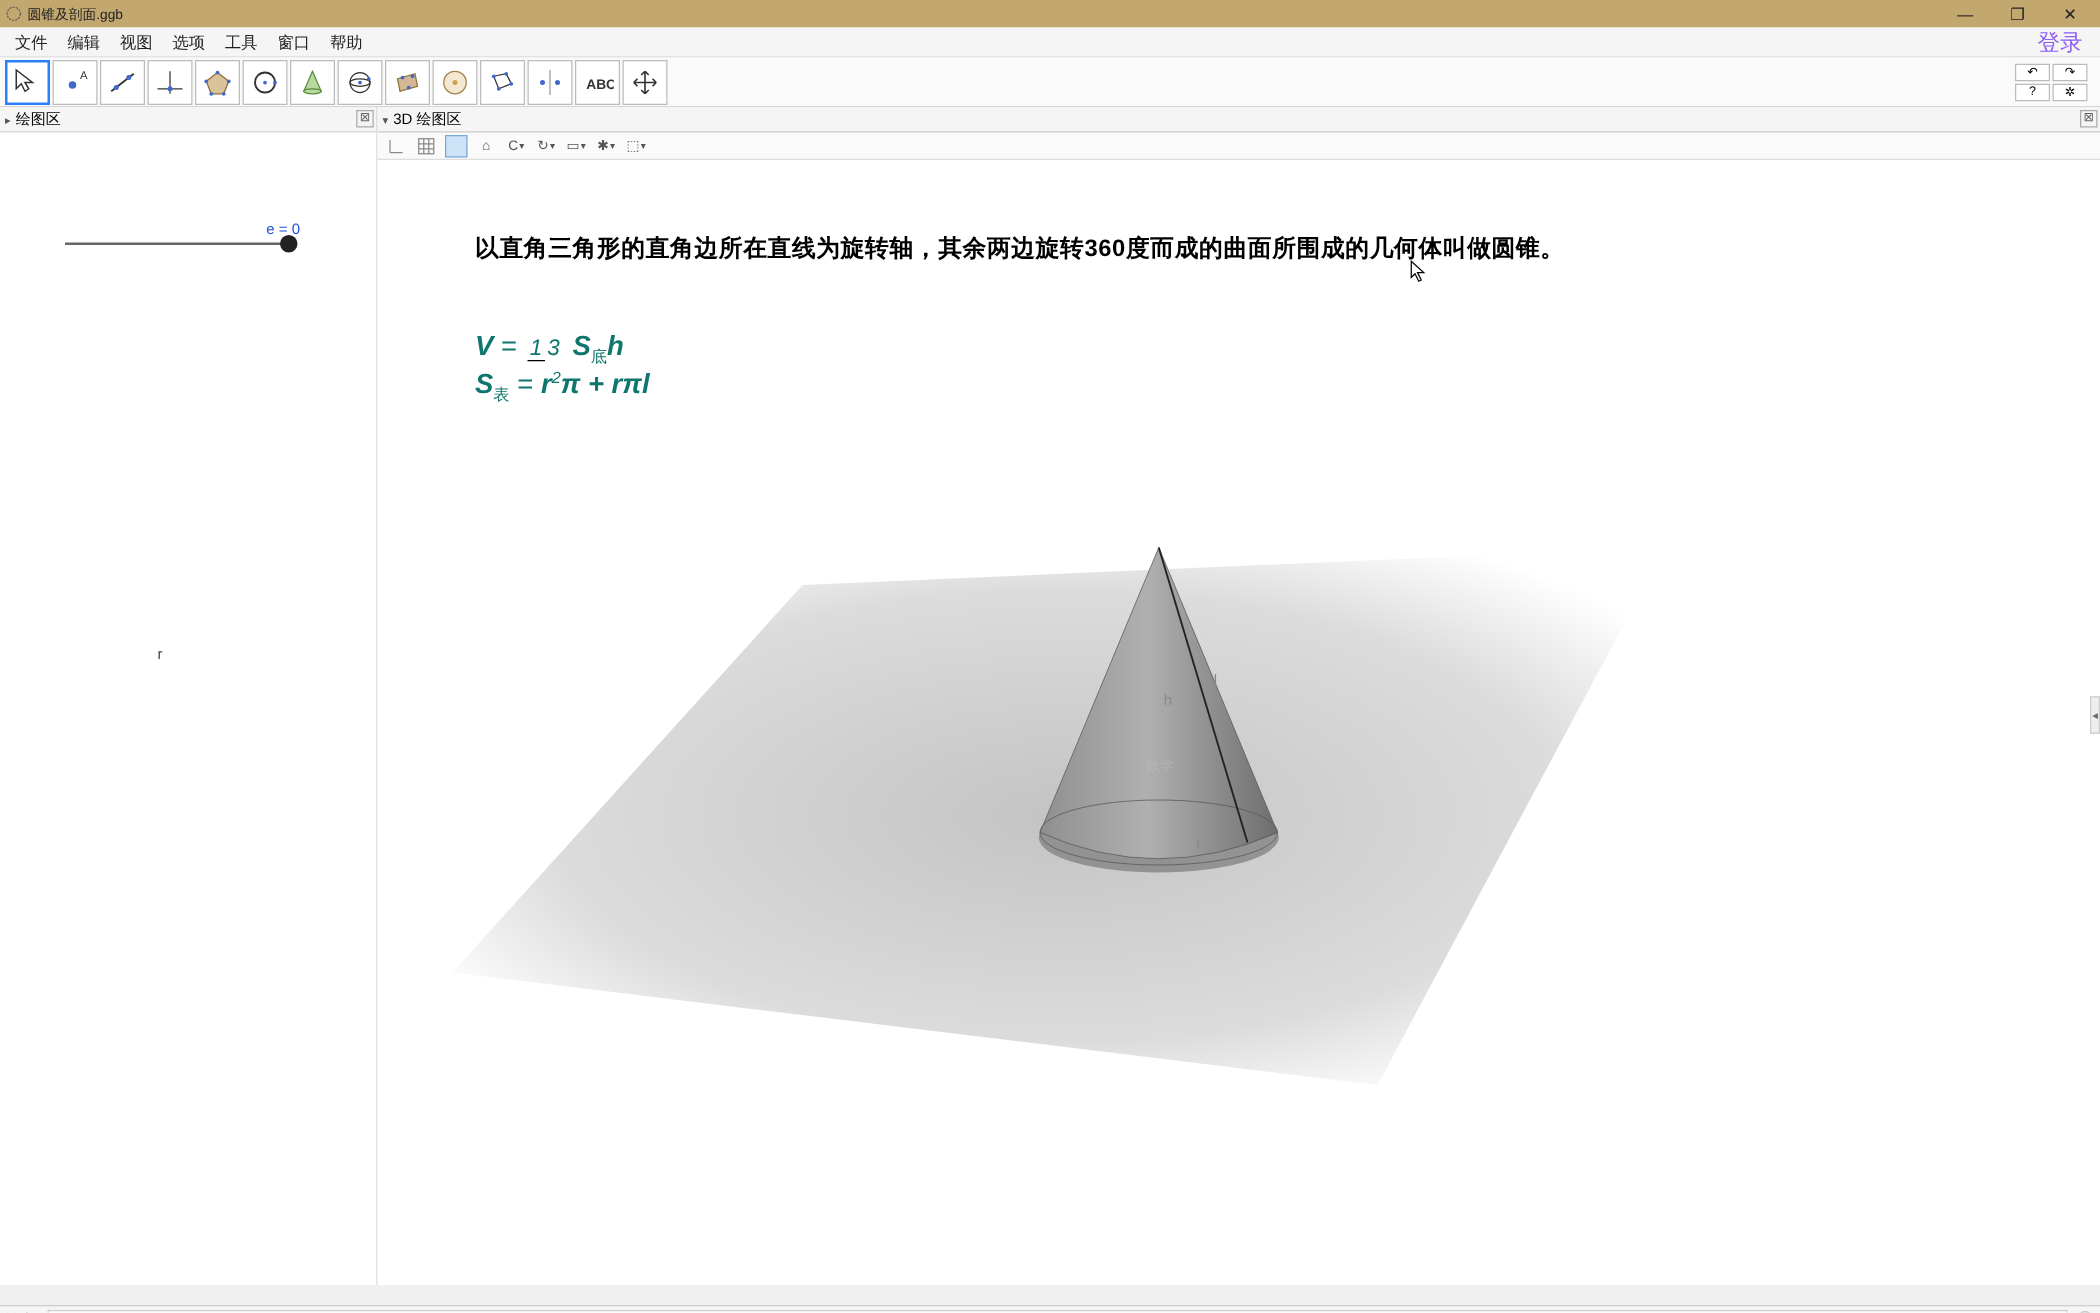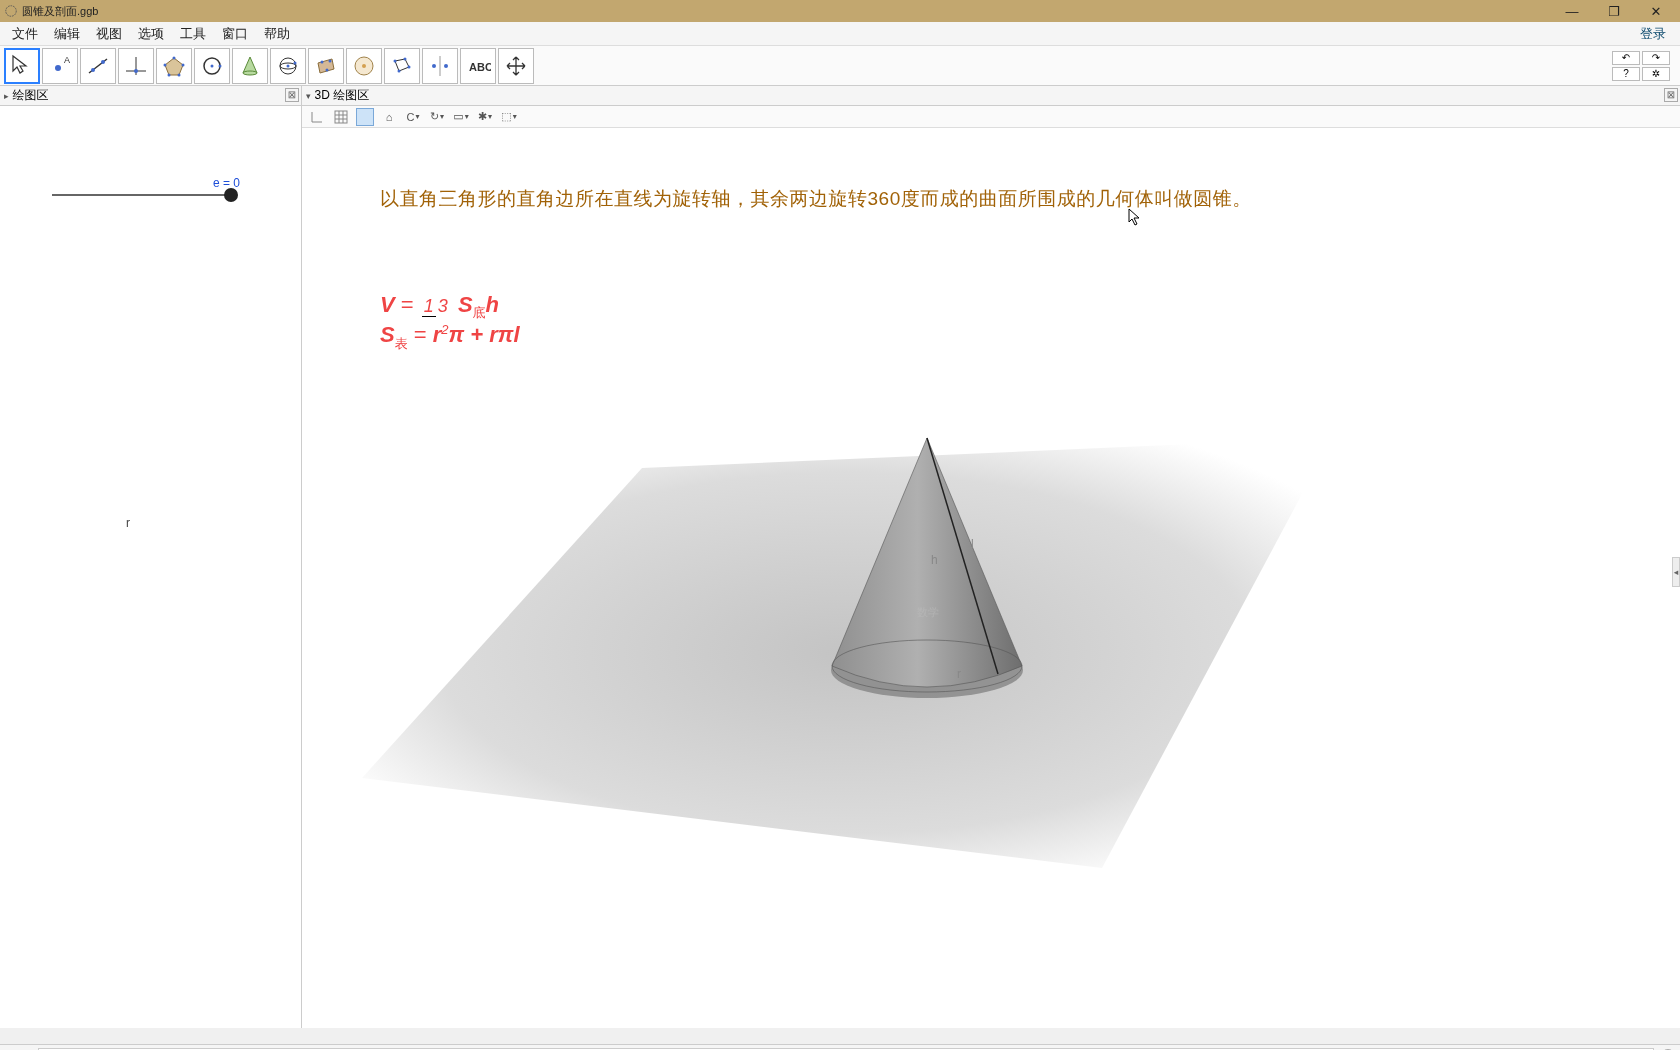--- a/index.html
+++ b/index.html
@@ -7,21 +7,21 @@
 
 .titlebar { height: 22px; background:#c2a76f; display:flex; align-items:center; padding:0 4px; }
 .titlebar .icon { width:14px; height:14px; margin-right:4px; }
 .titlebar .title { font-size:11px; color:#222; flex:1; }
 .titlebar .win-btns { display:flex; gap:18px; padding-right:8px; }
 .titlebar .win-btn { width:24px; text-align:center; font-size:13px; color:#222; cursor:pointer; }
 
 .menubar { height:24px; background:#f5f5f5; border-bottom:1px solid #ddd; display:flex; align-items:center; padding:0 4px; }
 .menubar .menu-item { padding:2px 8px; font-size:13px; color:#222; cursor:pointer; }
 .menubar .spacer { flex:1; }
-.menubar .login { font-size:13px; color:#0c4a6e; padding:2px 10px; cursor:pointer; }
+.menubar .login { font-size:18px; color:#8b5cf6; padding:2px 10px; cursor:pointer; }
 
 .toolbar { height:40px; background:#fafafa; border-bottom:1px solid #ccc; display:flex; align-items:center; padding:2px 4px; }
 .tool-btn { width:36px; height:36px; border:1px solid #bbb; margin-right:2px; display:flex; align-items:center; justify-content:center; background:#fff; cursor:pointer; position:relative; }
 .tool-btn.selected { border:2px solid #2a7fff; }
 .tool-btn svg { width:26px; height:26px; }
 .toolbar .spacer { flex:1; }
 .undo-redo { display:flex; flex-direction:column; gap:2px; margin-right:6px; align-items:flex-end; }
 .undo-redo .row { display:flex; gap:2px; }
 .small-btn { width:28px; height:14px; border:1px solid #bbb; background:#fff; display:flex; align-items:center; justify-content:center; font-size:10px; cursor:pointer; }
 
@@ -38,22 +38,22 @@
 .slider-track { height:2px; background:#666; position:relative; }
 .slider-thumb { position:absolute; right:-6px; top:-6px; width:14px; height:14px; border-radius:50%; background:#222; }
 .r-label { position:absolute; top:410px; left:126px; font-size:12px; color:#444; }
 
 .panel-right { flex:1; display:flex; flex-direction:column; position:relative; }
 .sub-toolbar { height:22px; border-bottom:1px solid #ddd; background:#fafafa; display:flex; align-items:center; padding:0 6px; gap:6px; }
 .sub-btn { width:18px; height:18px; display:flex; align-items:center; justify-content:center; font-size:11px; color:#555; cursor:pointer; }
 .sub-btn.dd::after { content:"▾"; font-size:8px; margin-left:1px; }
 .view3d { flex:1; position:relative; background:#fff; overflow:hidden; }
 
-.definition-text { position:absolute; top:58px; left:78px; font-size:19px; color:#a16207; letter-spacing:0.5px; }
-.formula-block { position:absolute; top:164px; left:78px; font-family: "Times New Roman", serif; font-size:22px; color:#ef4444; font-style:italic; }
+.definition-text { position:absolute; top:58px; left:78px; font-size:19px; color:#000000; letter-spacing:0.5px;font-weight:bold; }
+.formula-block { position:absolute; top:136px; left:78px; font-family: "Times New Roman", serif; font-size:22px; color:#0f766e; font-style:italic; }
 .formula-block .line2 { }
 .frac { display:inline-block; vertical-align:middle; text-align:center; font-size:18px; line-height:1; margin:0 2px; }
 .frac .num { border-bottom:1.5px solid #000; padding:0 2px; }
 .frac .den { padding:0 2px; }
 .sub { font-size:13px; font-style:normal; vertical-align:sub; }
 .sup { font-size:13px; vertical-align:super; }
 
 .ground { position:absolute; left:40px; top:220px; width:1030px; height:540px; }
 
 .side-tab { position:absolute; right:0; top:50%; width:8px; height:30px; background:#eee; border:1px solid #ccc; display:flex; align-items:center; justify-content:center; font-size:9px; color:#666; cursor:pointer; }

